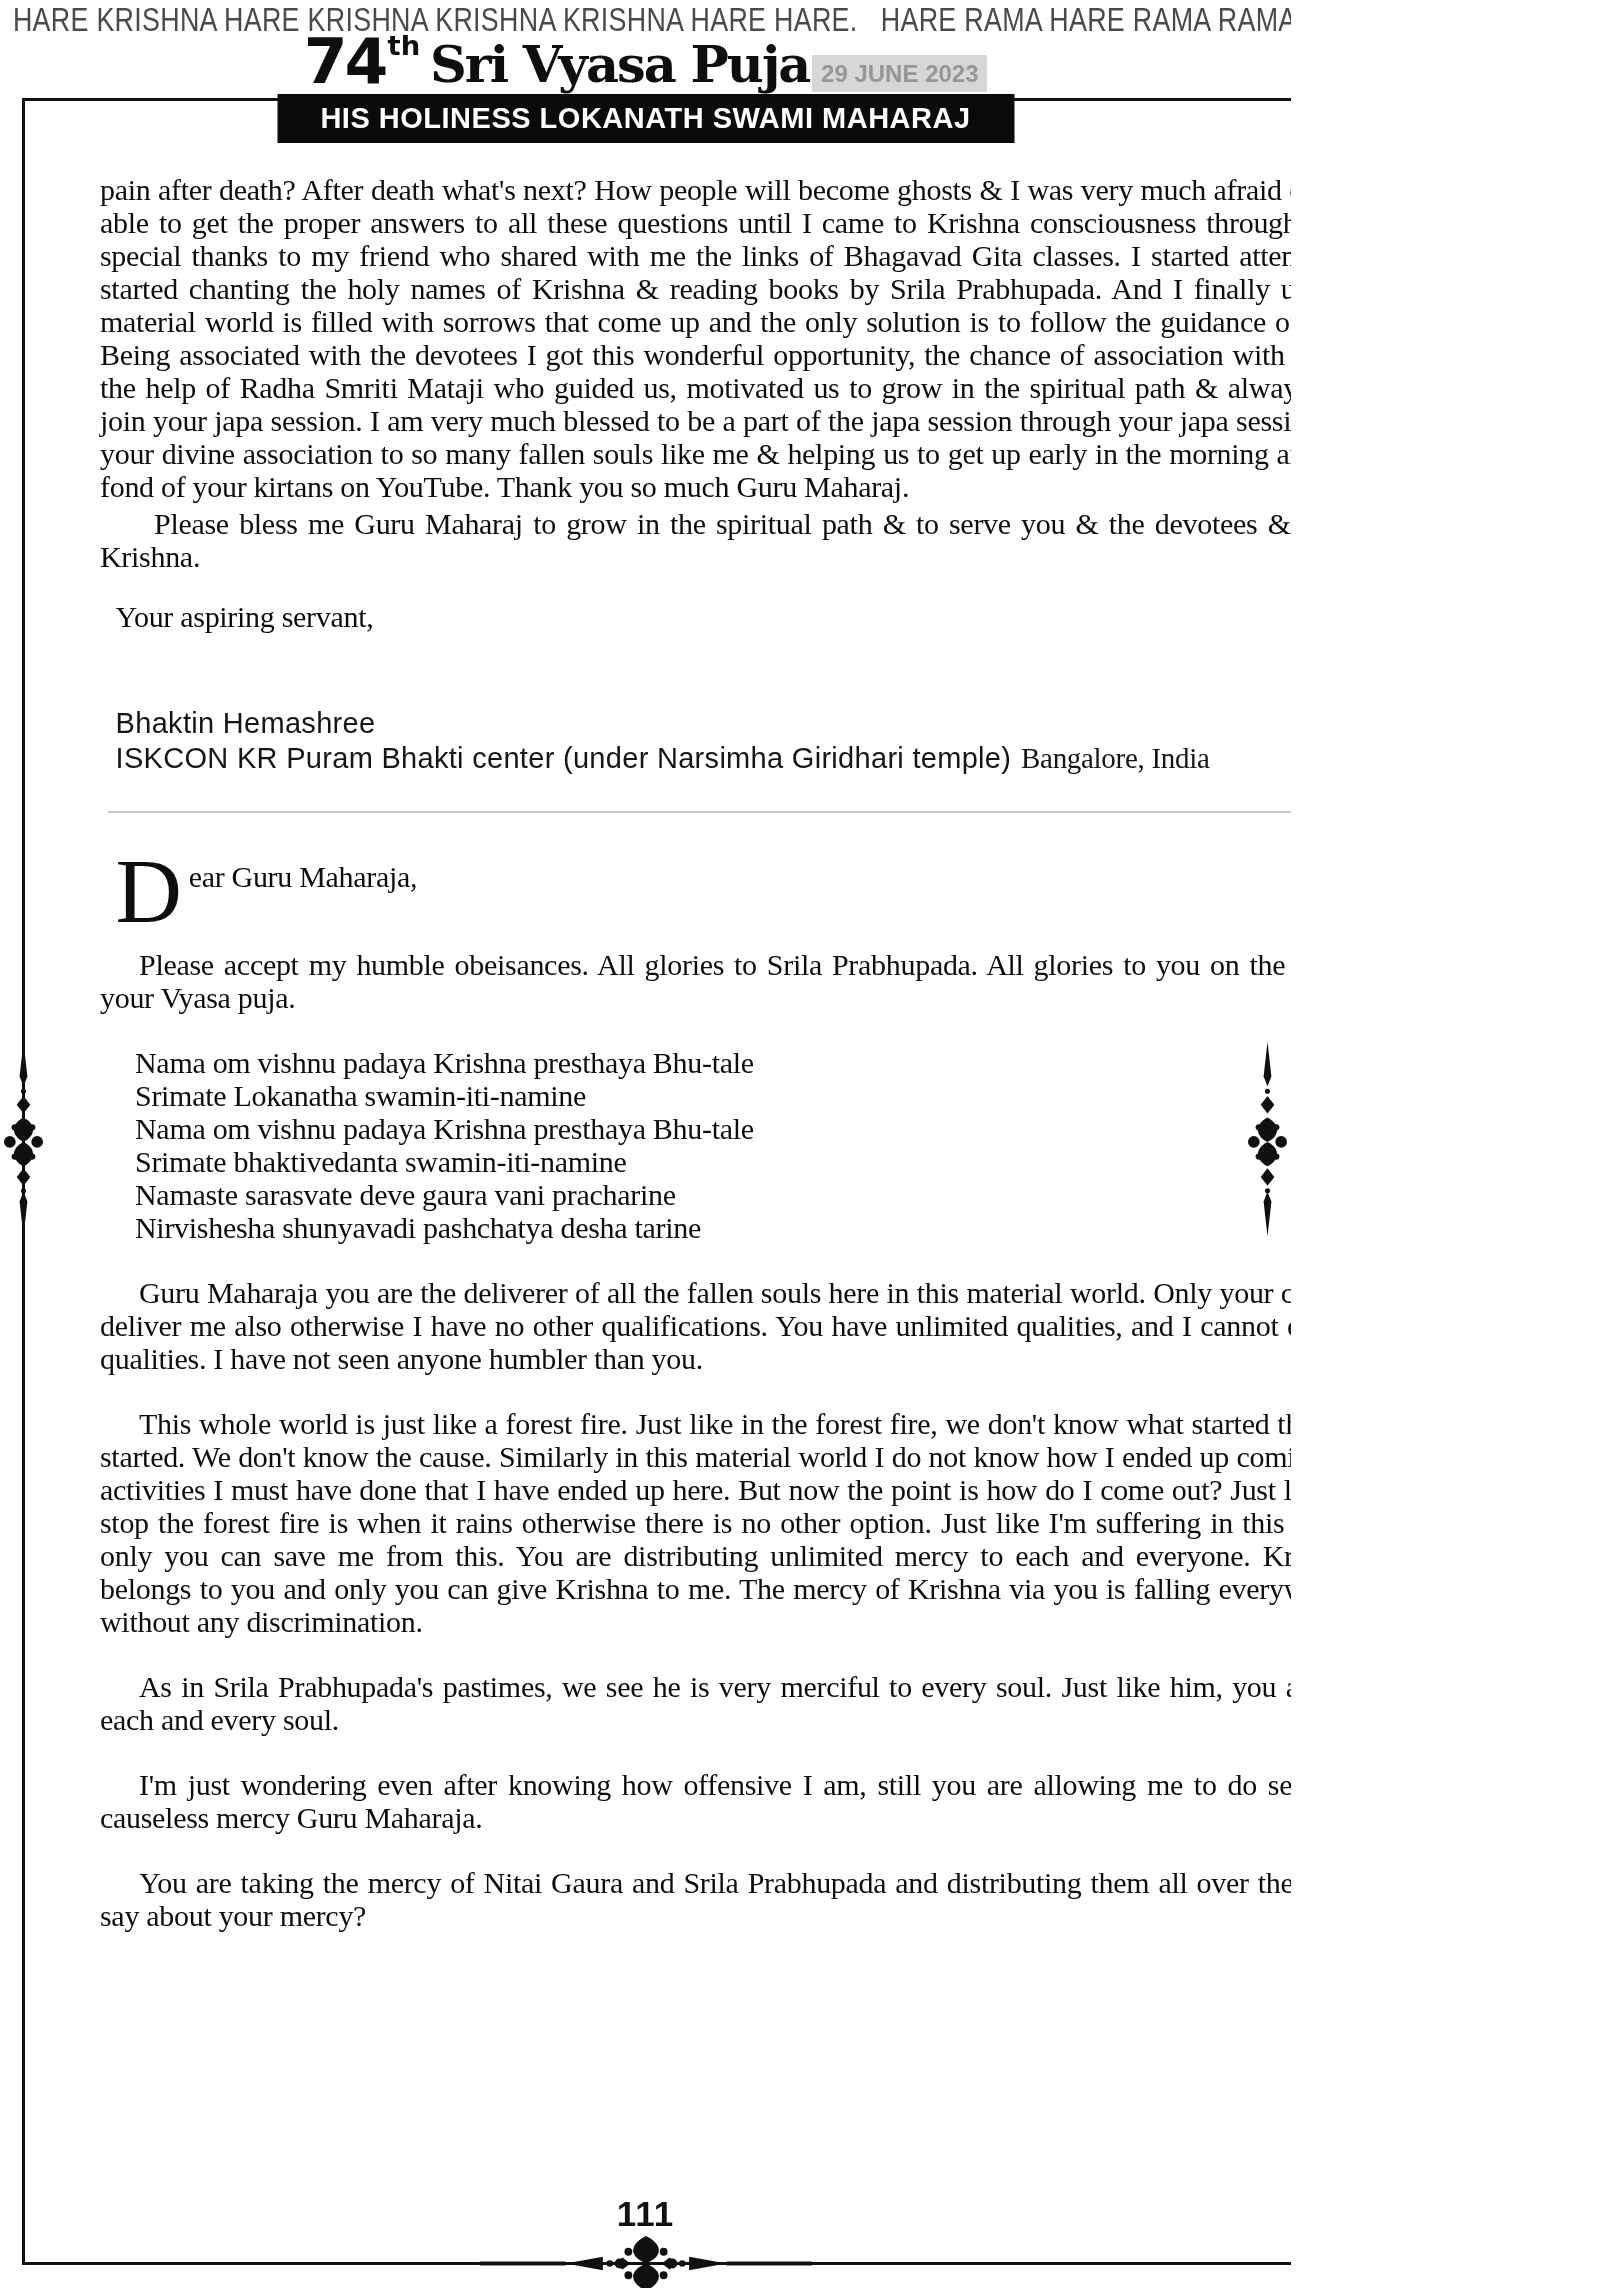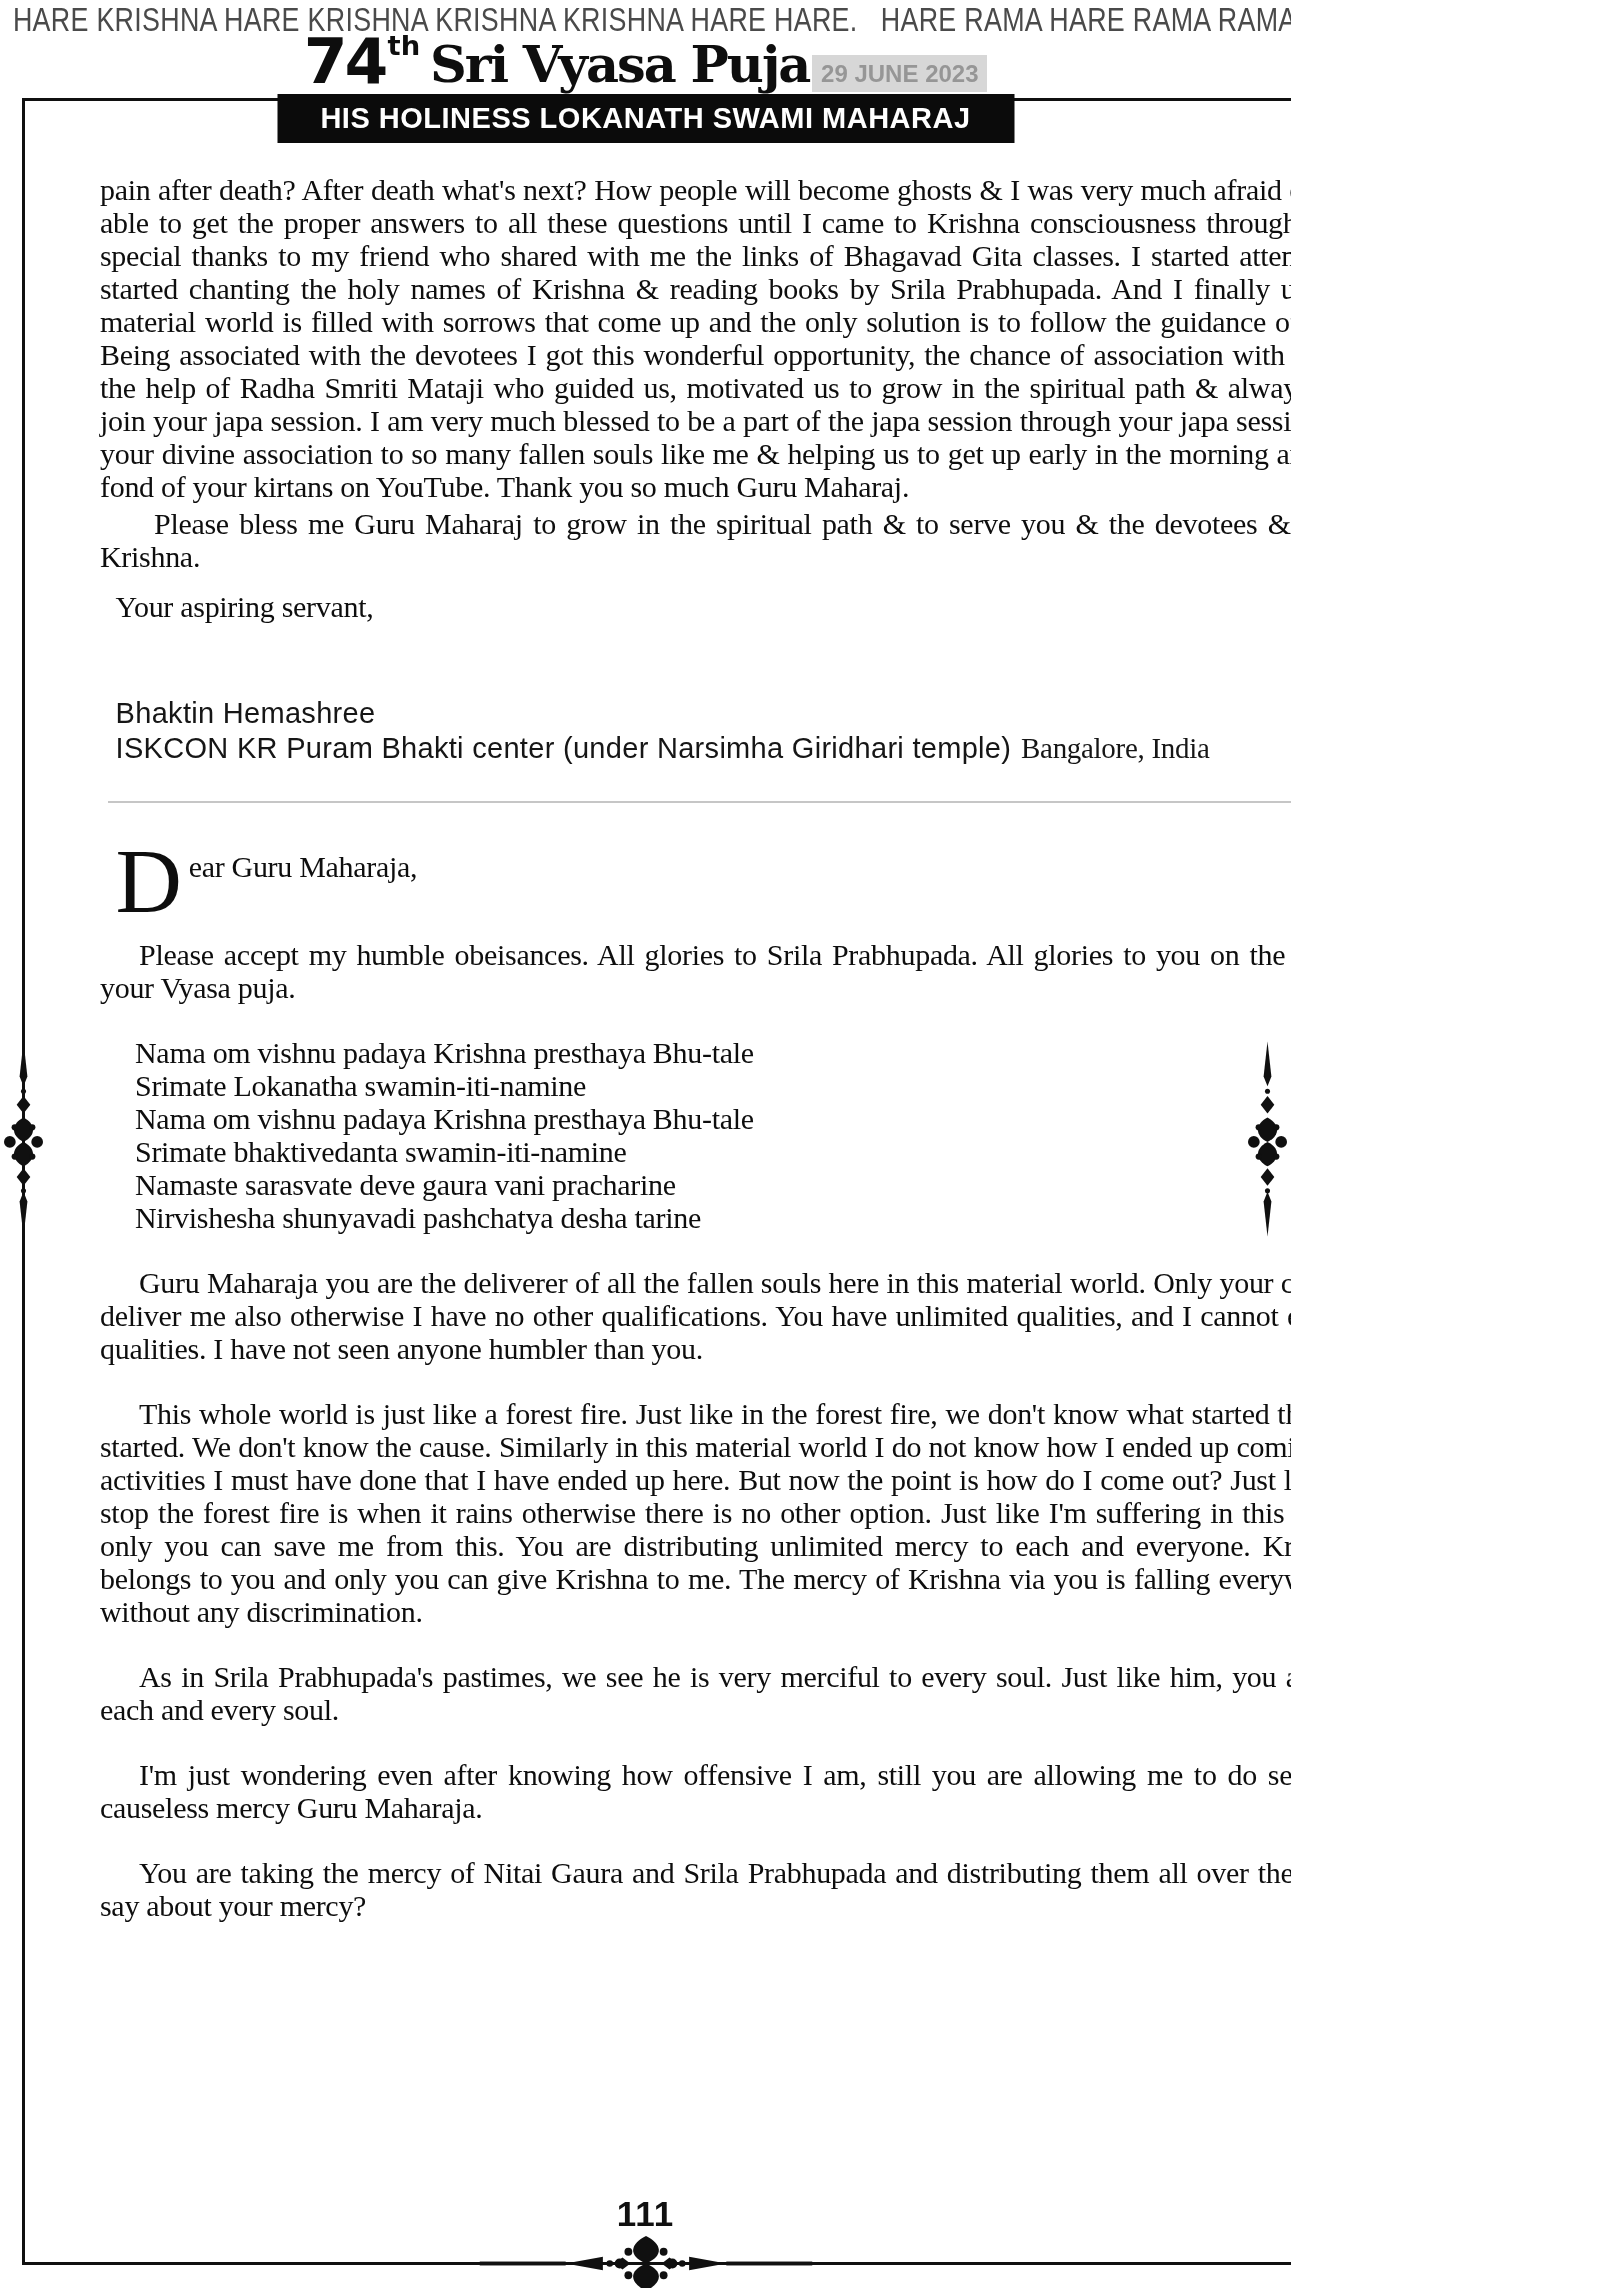--- a/index.html
+++ b/index.html
@@ -36,21 +36,21 @@
 
   
   .content{position:absolute;left:96px;top:169px;width:1427px;
            font-size:30px;line-height:33px;text-align:justify;
            letter-spacing:-0.3px;}
   .para{margin:4px;}
   .gap{margin-top:32px;}
   .indent40{text-indent:39px;}
   .indent55{text-indent:54px;}
 
-  .closing{margin-top:17px;margin-left:19.6px;text-align:left;font-family:Liberation Serif, serif;}
+  .closing{margin-top:27px;margin-left:19.6px;text-align:left;font-family:Liberation Serif, serif;}
 
   .sig{margin-top:73px;margin-left:19.6px;text-align:left;
        font-family:"Liberation Sans",sans-serif;font-size:29px;line-height:35px;
        color:#161616;letter-spacing:0.3px;}
   .sig-loc{font-family:"Liberation Serif",serif;letter-spacing:-0.3px;margin-left:9.8px;}
 
   .divider{margin-top:35px;border:0;border-top:2px solid #c6c6c6;width:1404px;}
 
   .salutation{margin-top:47px;margin-left:19.6px;text-align:left;height:84px;}
   .dropcap{float:left;font-size:92px;line-height:63px;margin-right:6.9px;}

